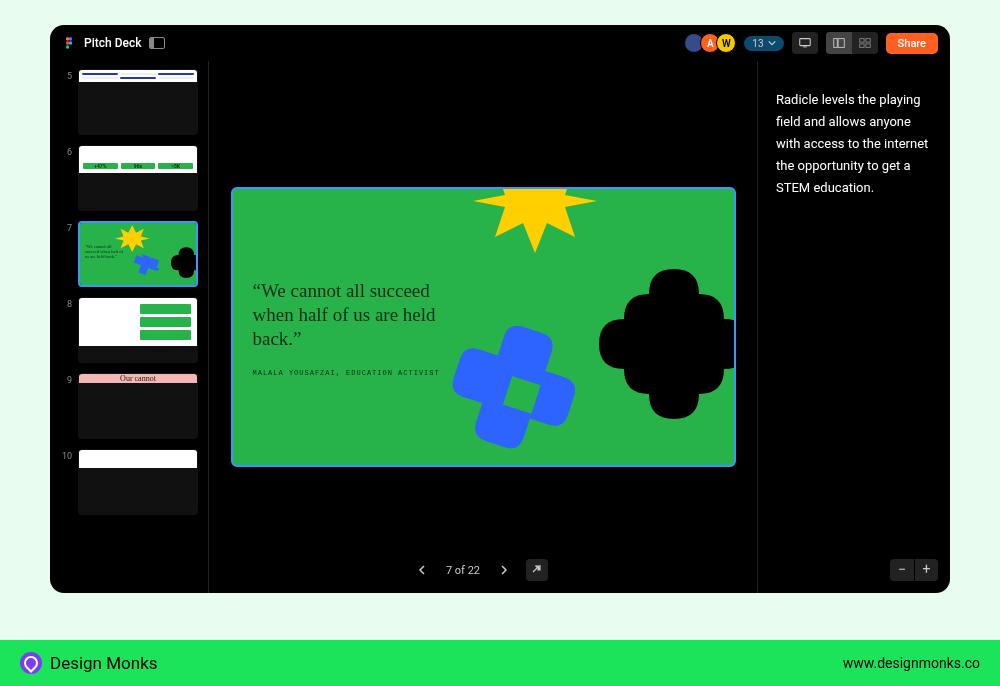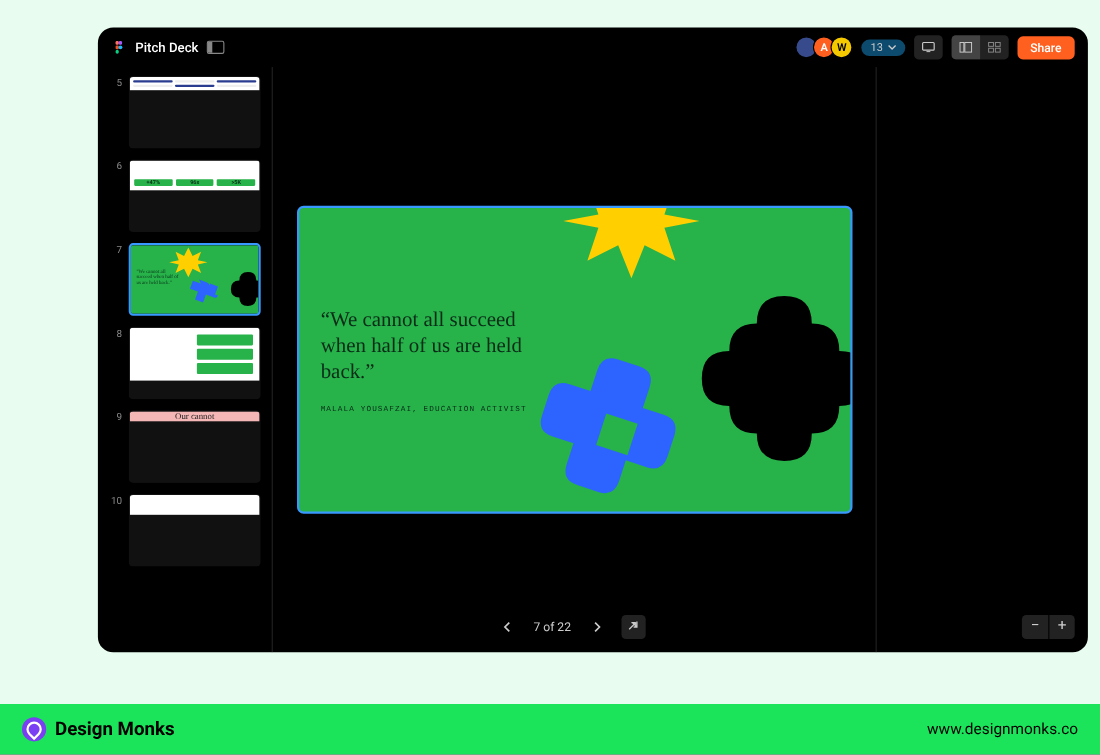--- a/index.html
+++ b/index.html
@@ -1,17 +1,17 @@
 <!DOCTYPE html>
 <html><head>
   <meta charset="utf-8">
   <style>
     * { margin:0; padding:0; box-sizing:border-box; font-family:-apple-system, BlinkMacSystemFont, "Segoe UI", Roboto, sans-serif; }
     body { width:1000px; height:686px; background:#e8fcf0; position:relative; overflow:hidden; }
-    .app-window { position:absolute; left:50px; top:25px; width:900px; height:568px; background:#000; border-radius:14px; display:flex; flex-direction:column; overflow:hidden;margin-left:39px; }
+    .app-window { position:absolute; left:50px; top:25px; width:900px; height:568px; background:#000; border-radius:14px; display:flex; flex-direction:column; overflow:hidden; }
     
     .titlebar { height:36px; display:flex; align-items:center; justify-content:space-between; padding:0 12px; color:#ccc; font-size:12px; }
     .titlebar-left { display:flex; align-items:center; gap:8px; }
     .fig-logo { width:14px; height:14px; display:flex; align-items:center; justify-content:center; }
     .fig-logo svg { width:14px; height:14px; }
     .titlebar-title { color:#fff; font-weight:500; }
     .sidebar-toggle { width:16px; height:12px; border:1px solid #888; border-radius:2px; position:relative; display:flex; align-items:center; }
     .sidebar-toggle::before { content:""; width:4px; height:100%; background:#888; border-radius:1px 0 0 1px; }
     .titlebar-right { display:flex; align-items:center; gap:8px; }
     .avatars { display:flex; align-items:center; }
@@ -56,21 +56,21 @@
     
     .notes-panel { width:192px; padding:28px 18px; color:#fff; font-size:13px; line-height:1.7; position:relative; }
     .zoom-group { position:absolute; bottom:12px; right:12px; display:flex; background:#222; border-radius:4px; overflow:hidden; }
     .zoom-group div { width:24px; height:22px; display:flex; align-items:center; justify-content:center; color:#ccc; font-size:14px; border-left:1px solid #000; }
     .zoom-group div:first-child { border-left:none; }
     
     .brand-bar { position:absolute; left:0; bottom:0; width:100%; height:46px; background:#1BE35A; display:flex; align-items:center; justify-content:space-between; padding:0 20px; }
     .brand-left { display:flex; align-items:center; gap:8px; }
     .brand-logo { width:22px; height:22px; background:#7a3ff3; border-radius:50%; display:flex; align-items:center; justify-content:center; }
     .brand-logo::after { content:""; width:10px; height:10px; border:2px solid #fff; border-radius:50% 50% 50% 0; transform:rotate(-45deg); }
-    .brand-name { font-weight:700; font-size:17px; color:#000; }
+    .brand-name { font-weight:400; font-size:17px; color:#000; }
     .brand-url { font-size:14px; color:#000; }
 
     
     .t5 { background:#fff; display:grid; grid-template-columns:1fr 1fr 1fr; grid-template-rows:1fr 1fr; gap:2px; padding:3px; }
     .t5 div { background:#ddd; border-radius:1px; }
     .t5 .blue { background:#2a3c8f; }
     .t5 .txt { background:#fff; border:0.5px solid #eee; }
     
     .t6 { background:#fff; padding:4px; display:flex; flex-direction:column; gap:3px; }
     .t6 .hd { height:10px; background:#fff; }
@@ -266,20 +266,21 @@
               <path d="M2 10 L2 5 L5 5 M2 5 L6 9" stroke="#ccc" fill="none" stroke-width="1.2" transform="rotate(180 6 6) translate(1 1)"></path>
               <path d="M3 9 L9 3 M9 3 H5 M9 3 V7" stroke="#ccc" fill="none" stroke-width="1.2" transform="translate(-1 -1)"></path>
             </svg>
         </span>
       </div>
     </div>
 
     <div class="divider-v"></div>
 
     <div class="notes-panel">
+      <div>Radicle levels the playing field and allows anyone with access to the internet the opportunity to get a STEM education.</div>
       <div class="zoom-group">
         <div>−</div>
         <div>+</div>
       </div>
     </div>
   </div>
 </div>
 
 <div class="brand-bar">
   <div class="brand-left">

